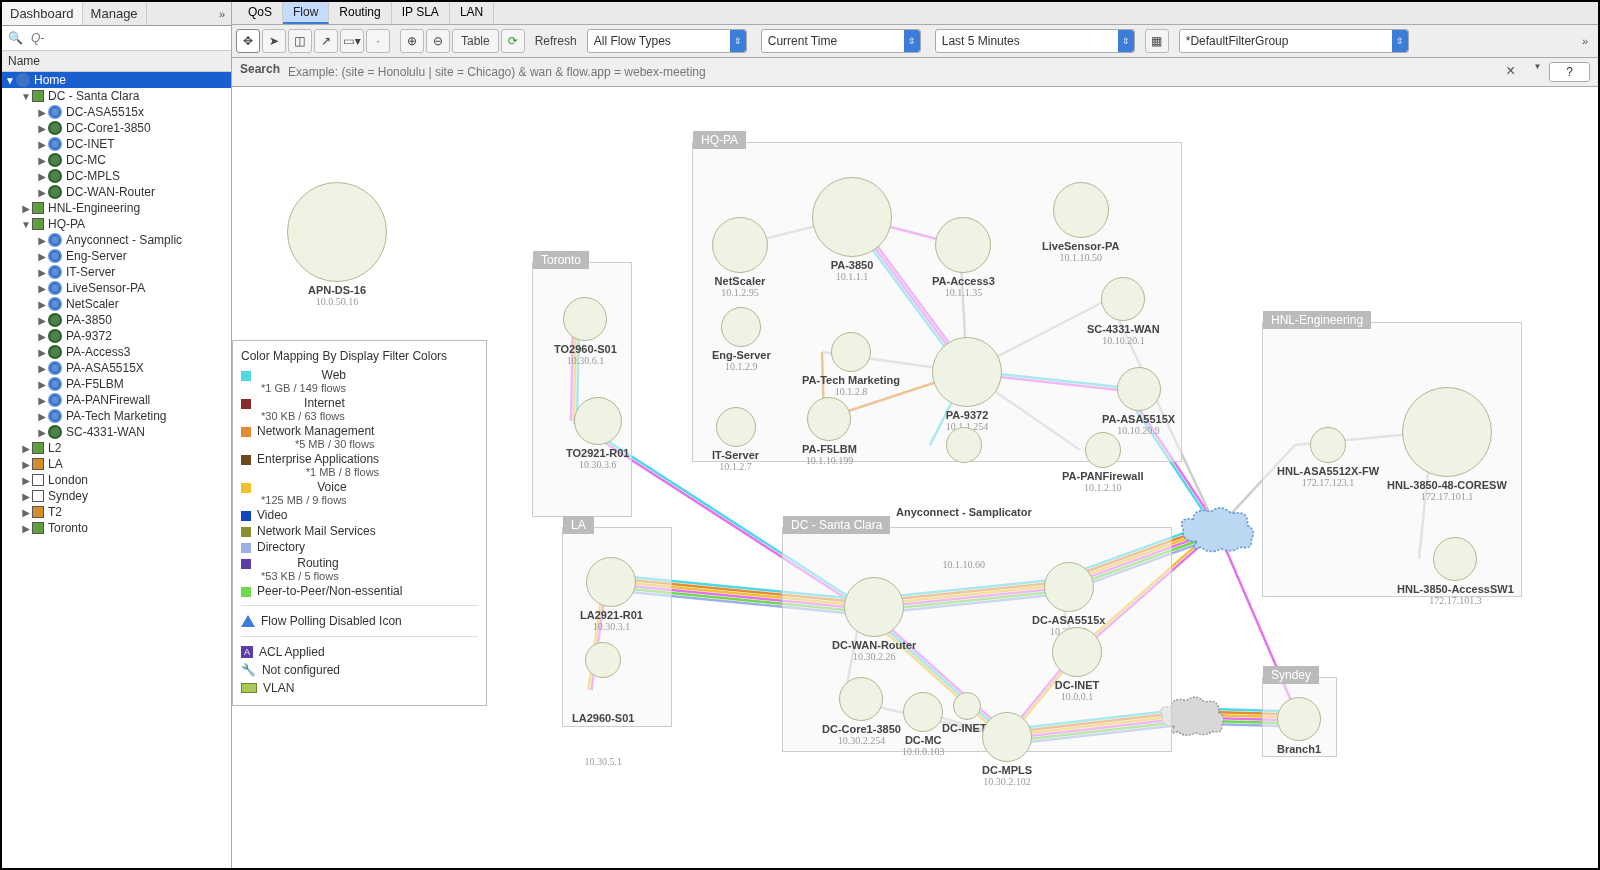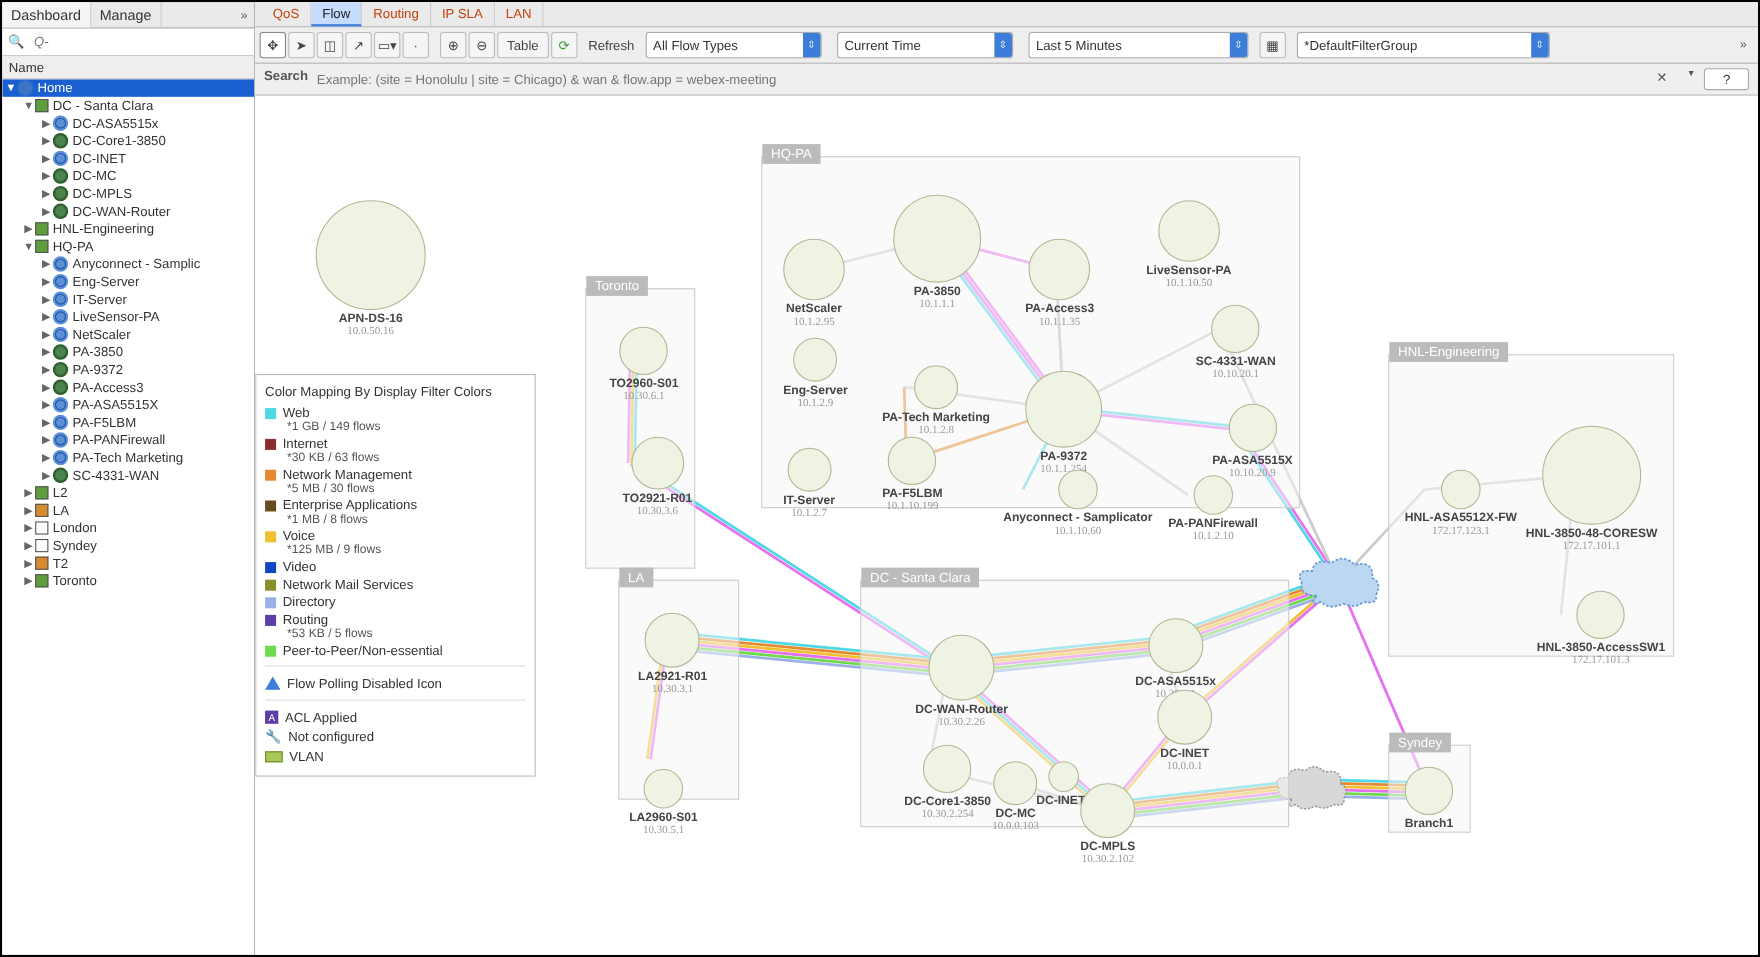--- a/index.html
+++ b/index.html
@@ -26,21 +26,21 @@
 .gear-icon { width: 14px; height: 14px; background: radial-gradient(circle, #4a844a 40%, #2b5a2b 60%); border-radius: 50%; display: inline-block; margin-right: 4px; }
 .globe-ic { width: 14px; height: 14px; background: #5a90d8; border-radius: 50%; display: inline-block; margin-right: 4px; position: relative; }
 .globe-ic::after { content:""; position:absolute; inset:2px; border:1px solid #2154a0; border-radius:50%;}
 .indent0 { padding-left: 2px; }
 .indent1 { padding-left: 18px; }
 .indent2 { padding-left: 34px; }
 
 
 .main { flex: 1; display: flex; flex-direction: column; background: #fff; position: relative; }
 .top-tabs { display: flex; border-bottom: 1px solid #aaa; background: #eaeaea; padding-left: 6px; }
-.top-tab { padding: 3px 10px; border-right: 1px solid #ccc; color: #c2410c; font-size: 12px; cursor: pointer; }
+.top-tab { padding: 3px 10px; border-right: 1px solid #ccc; color: #000000; font-size: 12px; cursor: pointer; }
 .top-tab.active { background: #c5dcff; color: #222; border-bottom: 2px solid #3b7dd8; }
 
 .toolbar { display: flex; align-items: center; background: #eee; border-bottom: 1px solid #aaa; padding: 4px; gap: 2px; }
 .tb-btn { width: 24px; height: 24px; border: 1px solid #bbb; background: #f5f5f5; border-radius: 3px; display: flex; align-items: center; justify-content: center; cursor: pointer; font-size: 12px; color: #444; }
 .tb-btn.wide { width: auto; padding: 0 8px; }
 .tb-active { background: #fff; border-color: #888; }
 .tb-sep { width: 6px; }
 .select-like { height: 24px; background: #fff; border: 1px solid #aaa; border-radius: 3px; display: flex; align-items: center; padding: 0 6px; min-width: 150px; cursor: pointer; position: relative; }
 .select-like .handle { margin-left: auto; width: 16px; height: 100%; background: #3b7dd8; display: flex; align-items: center; justify-content: center; color: #fff; font-size: 9px; border-radius: 0 3px 3px 0; margin-right: -6px; }
 .toolbar-expand { margin-left: auto; font-size: 11px; color: #555; padding: 0 6px; }
@@ -62,21 +62,21 @@
 .node .ip { font-size: 10px; color: #999; font-family: Liberation Serif, serif; }
 .cloud { position: absolute; border-radius: 30px; }
 .cloud svg { width: 100%; height: 100%; }
 svg.links { position: absolute; top: 0; left: 0; width: 100%; height: 100%; pointer-events: none; }
 
 
 .legend { position: absolute; left: 0; top: 253px; width: 255px; background: #fff; border: 1px solid #bbb; padding: 8px; font-size: 12px; z-index: 5; }
 .legend .title { font-size: 12px; color: #333; margin-bottom: 4px; }
 .leg-row { display: flex; align-items: flex-start; padding: 1px 0; }
 .leg-sw { width: 10px; height: 10px; margin-right: 6px; margin-top: 3px; flex-shrink: 0; }
-.leg-txt { display: flex; flex-direction: column; }
+.leg-txt { display: flex; flex-direction: column; text-align: right; }
 .leg-sub { font-size: 11px; color: #555; padding-left: 4px; }
 .legend hr { border: none; border-top: 1px solid #ddd; margin: 6px 0; }
 .leg-ic-row { display: flex; align-items: center; padding: 2px 0; gap: 6px; }
 .tri-warn { width: 0; height: 0; border-left: 7px solid transparent; border-right: 7px solid transparent; border-bottom: 12px solid #3b7dd8; }
 .sq-purple { width: 12px; height: 12px; background: #5d3ea8; display: inline-block; color: #fff; font-size: 9px; text-align: center; line-height: 12px; }
 .wrench { font-size: 12px; }
 .vlan-ic { width: 16px; height: 10px; background: #a7c854; border: 1px solid #6d8a2c; }
 </style>
 </head>
 <body>
@@ -503,21 +503,21 @@
         <div class="node" style="left: 334px; top: 310px;">
           <div class="circle" style="width:48px;height:48px"></div>
           <div class="nm">TO2921-R01</div>
           <div class="ip">10.30.3.6</div>
         </div>
         <div class="node" style="left: 348px; top: 470px;">
           <div class="circle" style="width:50px;height:50px"></div>
           <div class="nm">LA2921-R01</div>
           <div class="ip">10.30.3.1</div>
         </div>
-        <div class="node" style="left: 340px; top: 612px;">
+        <div class="node" style="left: 340px; top: 555px; gap: 32px;">
           <div class="circle" style="width:36px;height:36px"></div>
           <div class="nm">LA2960-S01</div>
           <div class="ip">10.30.5.1</div>
         </div>
         <div class="node" style="left: 480px; top: 130px;">
           <div class="circle" style="width:56px;height:56px"></div>
           <div class="nm">NetScaler</div>
           <div class="ip">10.1.2.95</div>
         </div>
         <div class="node" style="left: 580px; top: 90px;">
@@ -558,21 +558,21 @@
         <div class="node" style="left: 570px; top: 310px;">
           <div class="circle" style="width:44px;height:44px"></div>
           <div class="nm">PA-F5LBM</div>
           <div class="ip">10.1.10.199</div>
         </div>
         <div class="node" style="left: 480px; top: 320px;">
           <div class="circle" style="width:40px;height:40px"></div>
           <div class="nm">IT-Server</div>
           <div class="ip">10.1.2.7</div>
         </div>
-        <div class="node" style="left: 680px; top: 340px;">
+        <div class="node" style="left: 664px; top: 340px; gap: 41px;">
           <div class="circle" style="width:36px;height:36px"></div>
           <div class="nm">Anyconnect - Samplicator</div>
           <div class="ip">10.1.10.60</div>
         </div>
         <div class="node" style="left: 870px; top: 280px;">
           <div class="circle" style="width:44px;height:44px"></div>
           <div class="nm">PA-ASA5515X</div>
           <div class="ip">10.10.20.9</div>
         </div>
         <div class="node" style="left: 830px; top: 345px;">

